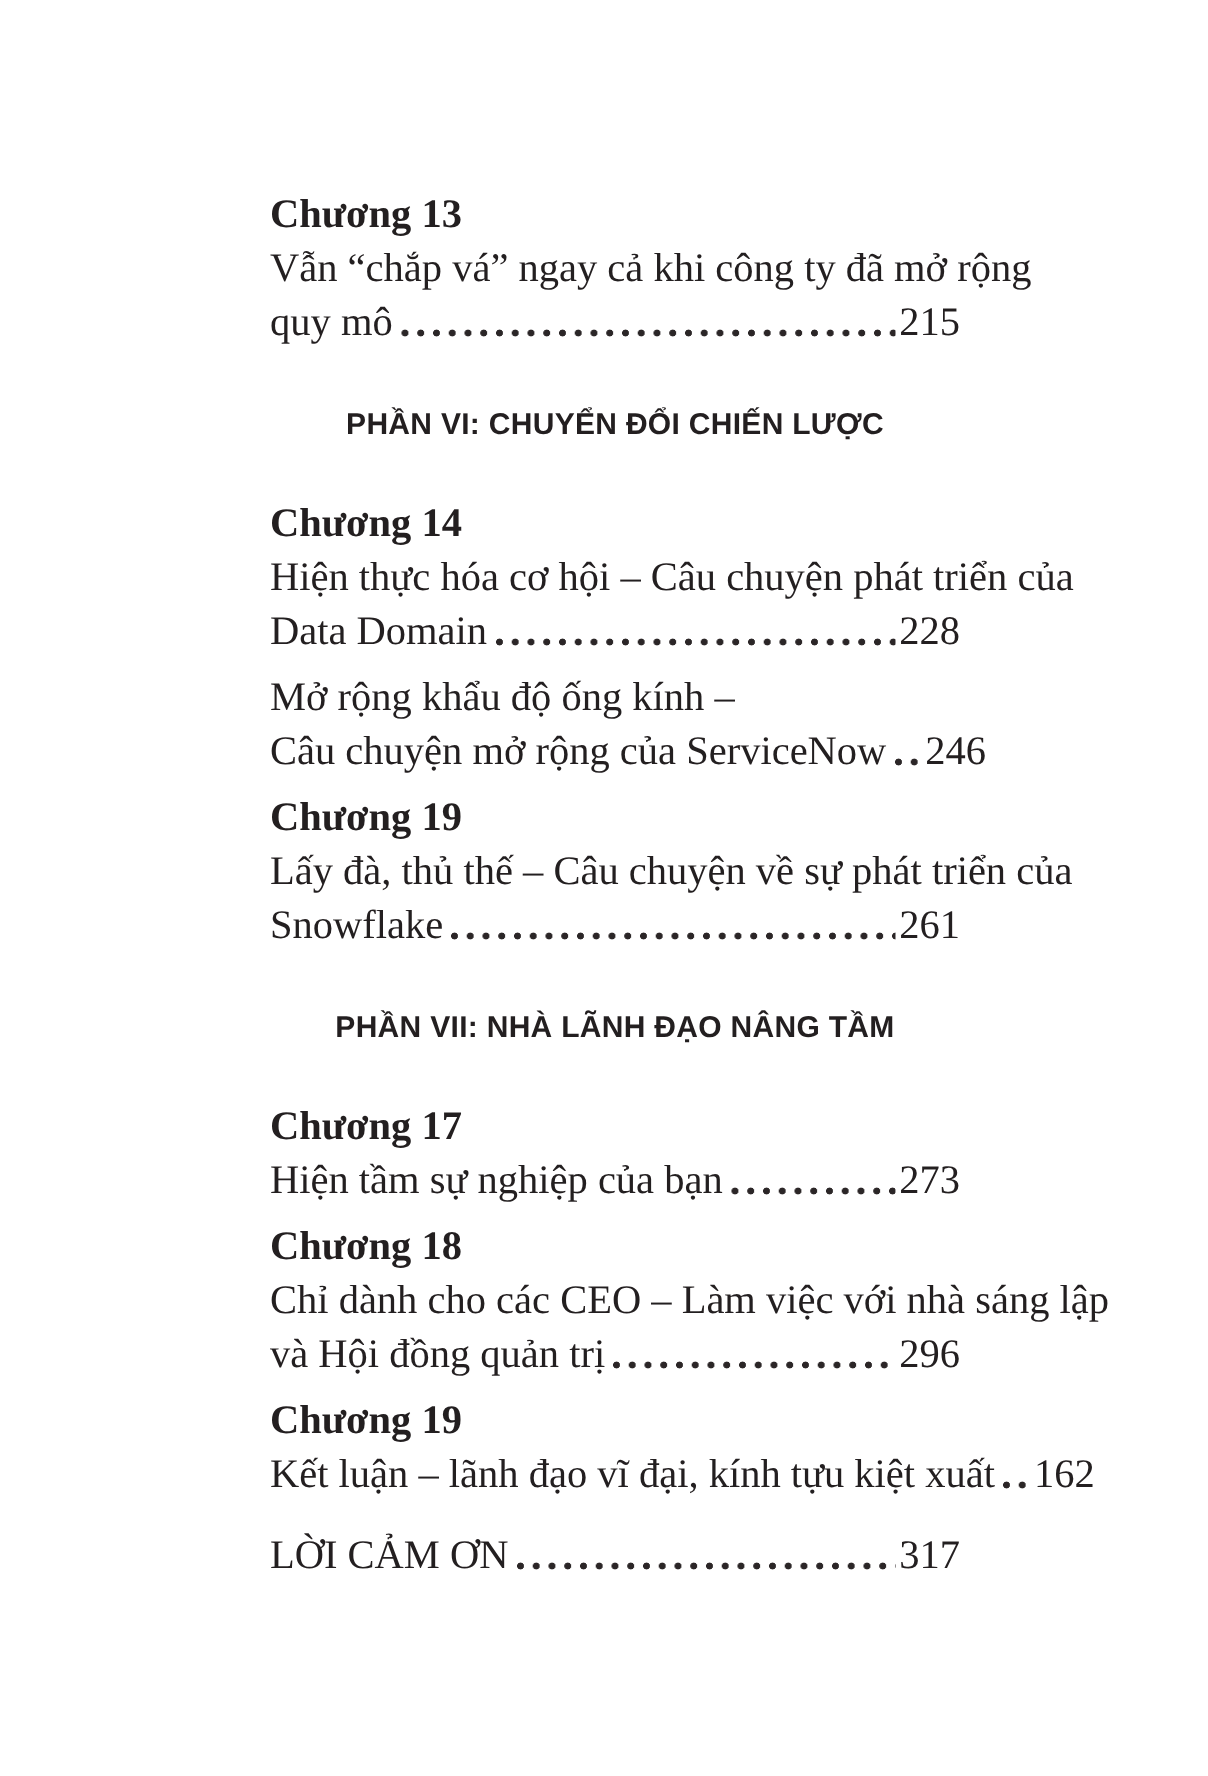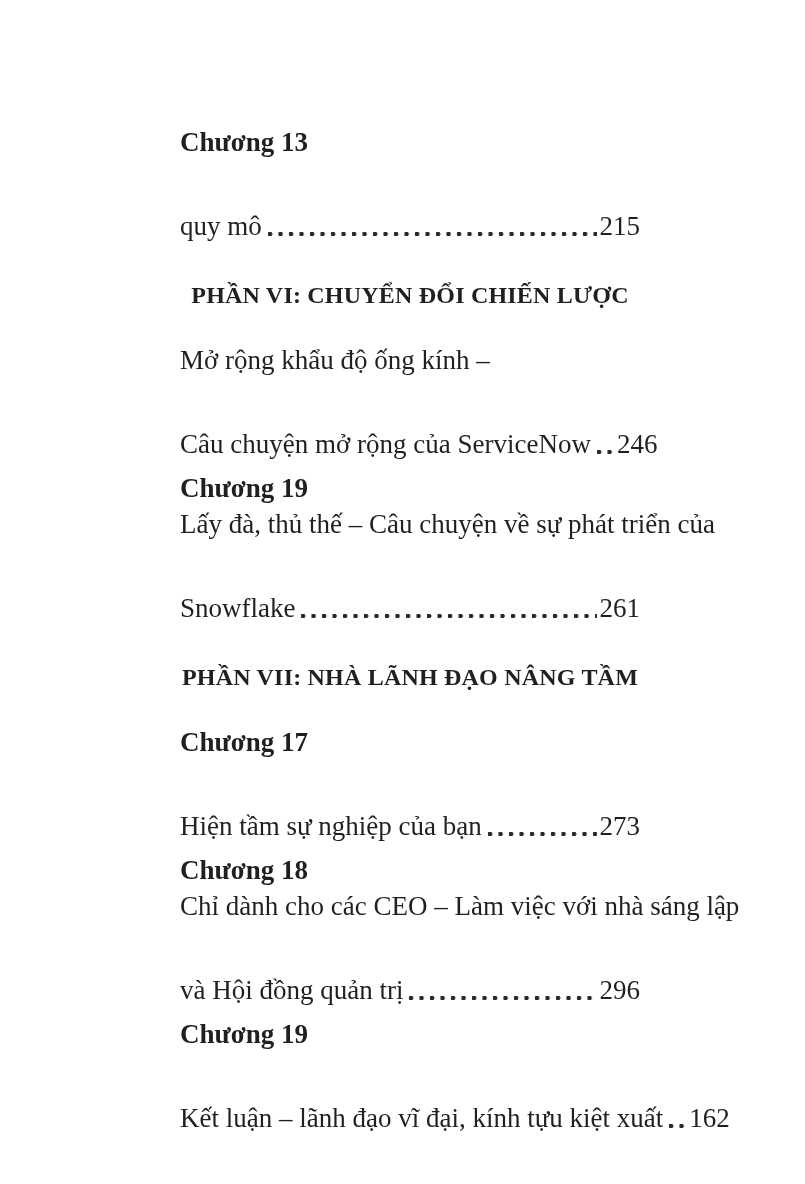--- a/index.html
+++ b/index.html
@@ -35,70 +35,79 @@
     white-space: nowrap;
   }
   .chap-line {
     line-height: 36px;
     white-space: nowrap;
   }
   .leader-line {
     display: flex;
     align-items: flex-end;
     line-height: 36px;
-    margin-top: 48px;
   }
   .leader-line .text {
     white-space: nowrap;
   }
   .leader {
     flex: 1 1 auto;
     min-width: 18px;
     height: 8px;
     align-self: flex-end;
     margin: 0 3px 6px 5px;
     background-image: radial-gradient(circle at 3px 4px, #2b2627 2.1px, rgba(0,0,0,0) 2.5px);
     background-size: 10.5px 8px;
     background-repeat: repeat-x;
     background-position: left center;
   }
   .page-num {
     white-space: nowrap;
   }
   .section-heading {
-    font-family: Liberation Serif, serif;
+    font-family: Liberation Sans, sans-serif;
     font-weight: 700;
-    font-size: 24px;
+    font-size: 20px;
     line-height: 42px;
     text-align: center;
     margin: 30px 0 26px 0;
     letter-spacing: 0.2px;
     white-space: nowrap;
   }
   .backmatter {
     margin-top: 18px;
   }
 </style>
 </head>
 <body>
 
 <div class="page">
   <div class="content">
 
     <div class="chapter">
       <div class="chap-label">Chương 13</div>
+      <div class="chap-line">Vẫn “chắp vá” ngay cả khi công ty đã mở rộng</div>
       <div class="leader-line">
         <span class="text">quy mô</span>
         <span class="leader"></span>
         <span class="page-num">215</span>
       </div>
     </div>
 
     <div class="section-heading">PHẦN VI: CHUYỂN ĐỔI CHIẾN LƯỢC</div>
 
+    <div class="chapter">
+      <div class="chap-label">Chương 14</div>
+      <div class="chap-line">Hiện thực hóa cơ hội – Câu chuyện phát triển của</div>
+      <div class="leader-line">
+        <span class="text">Data Domain</span>
+        <span class="leader"></span>
+        <span class="page-num">228</span>
+      </div>
+    </div>
 
     <div class="chapter">
       <div class="chap-line">Mở rộng khẩu độ ống kính –</div>
       <div class="leader-line">
         <span class="text">Câu chuyện mở rộng của ServiceNow</span>
         <span class="leader"></span>
         <span class="page-num">246</span>
       </div>
     </div>
 

